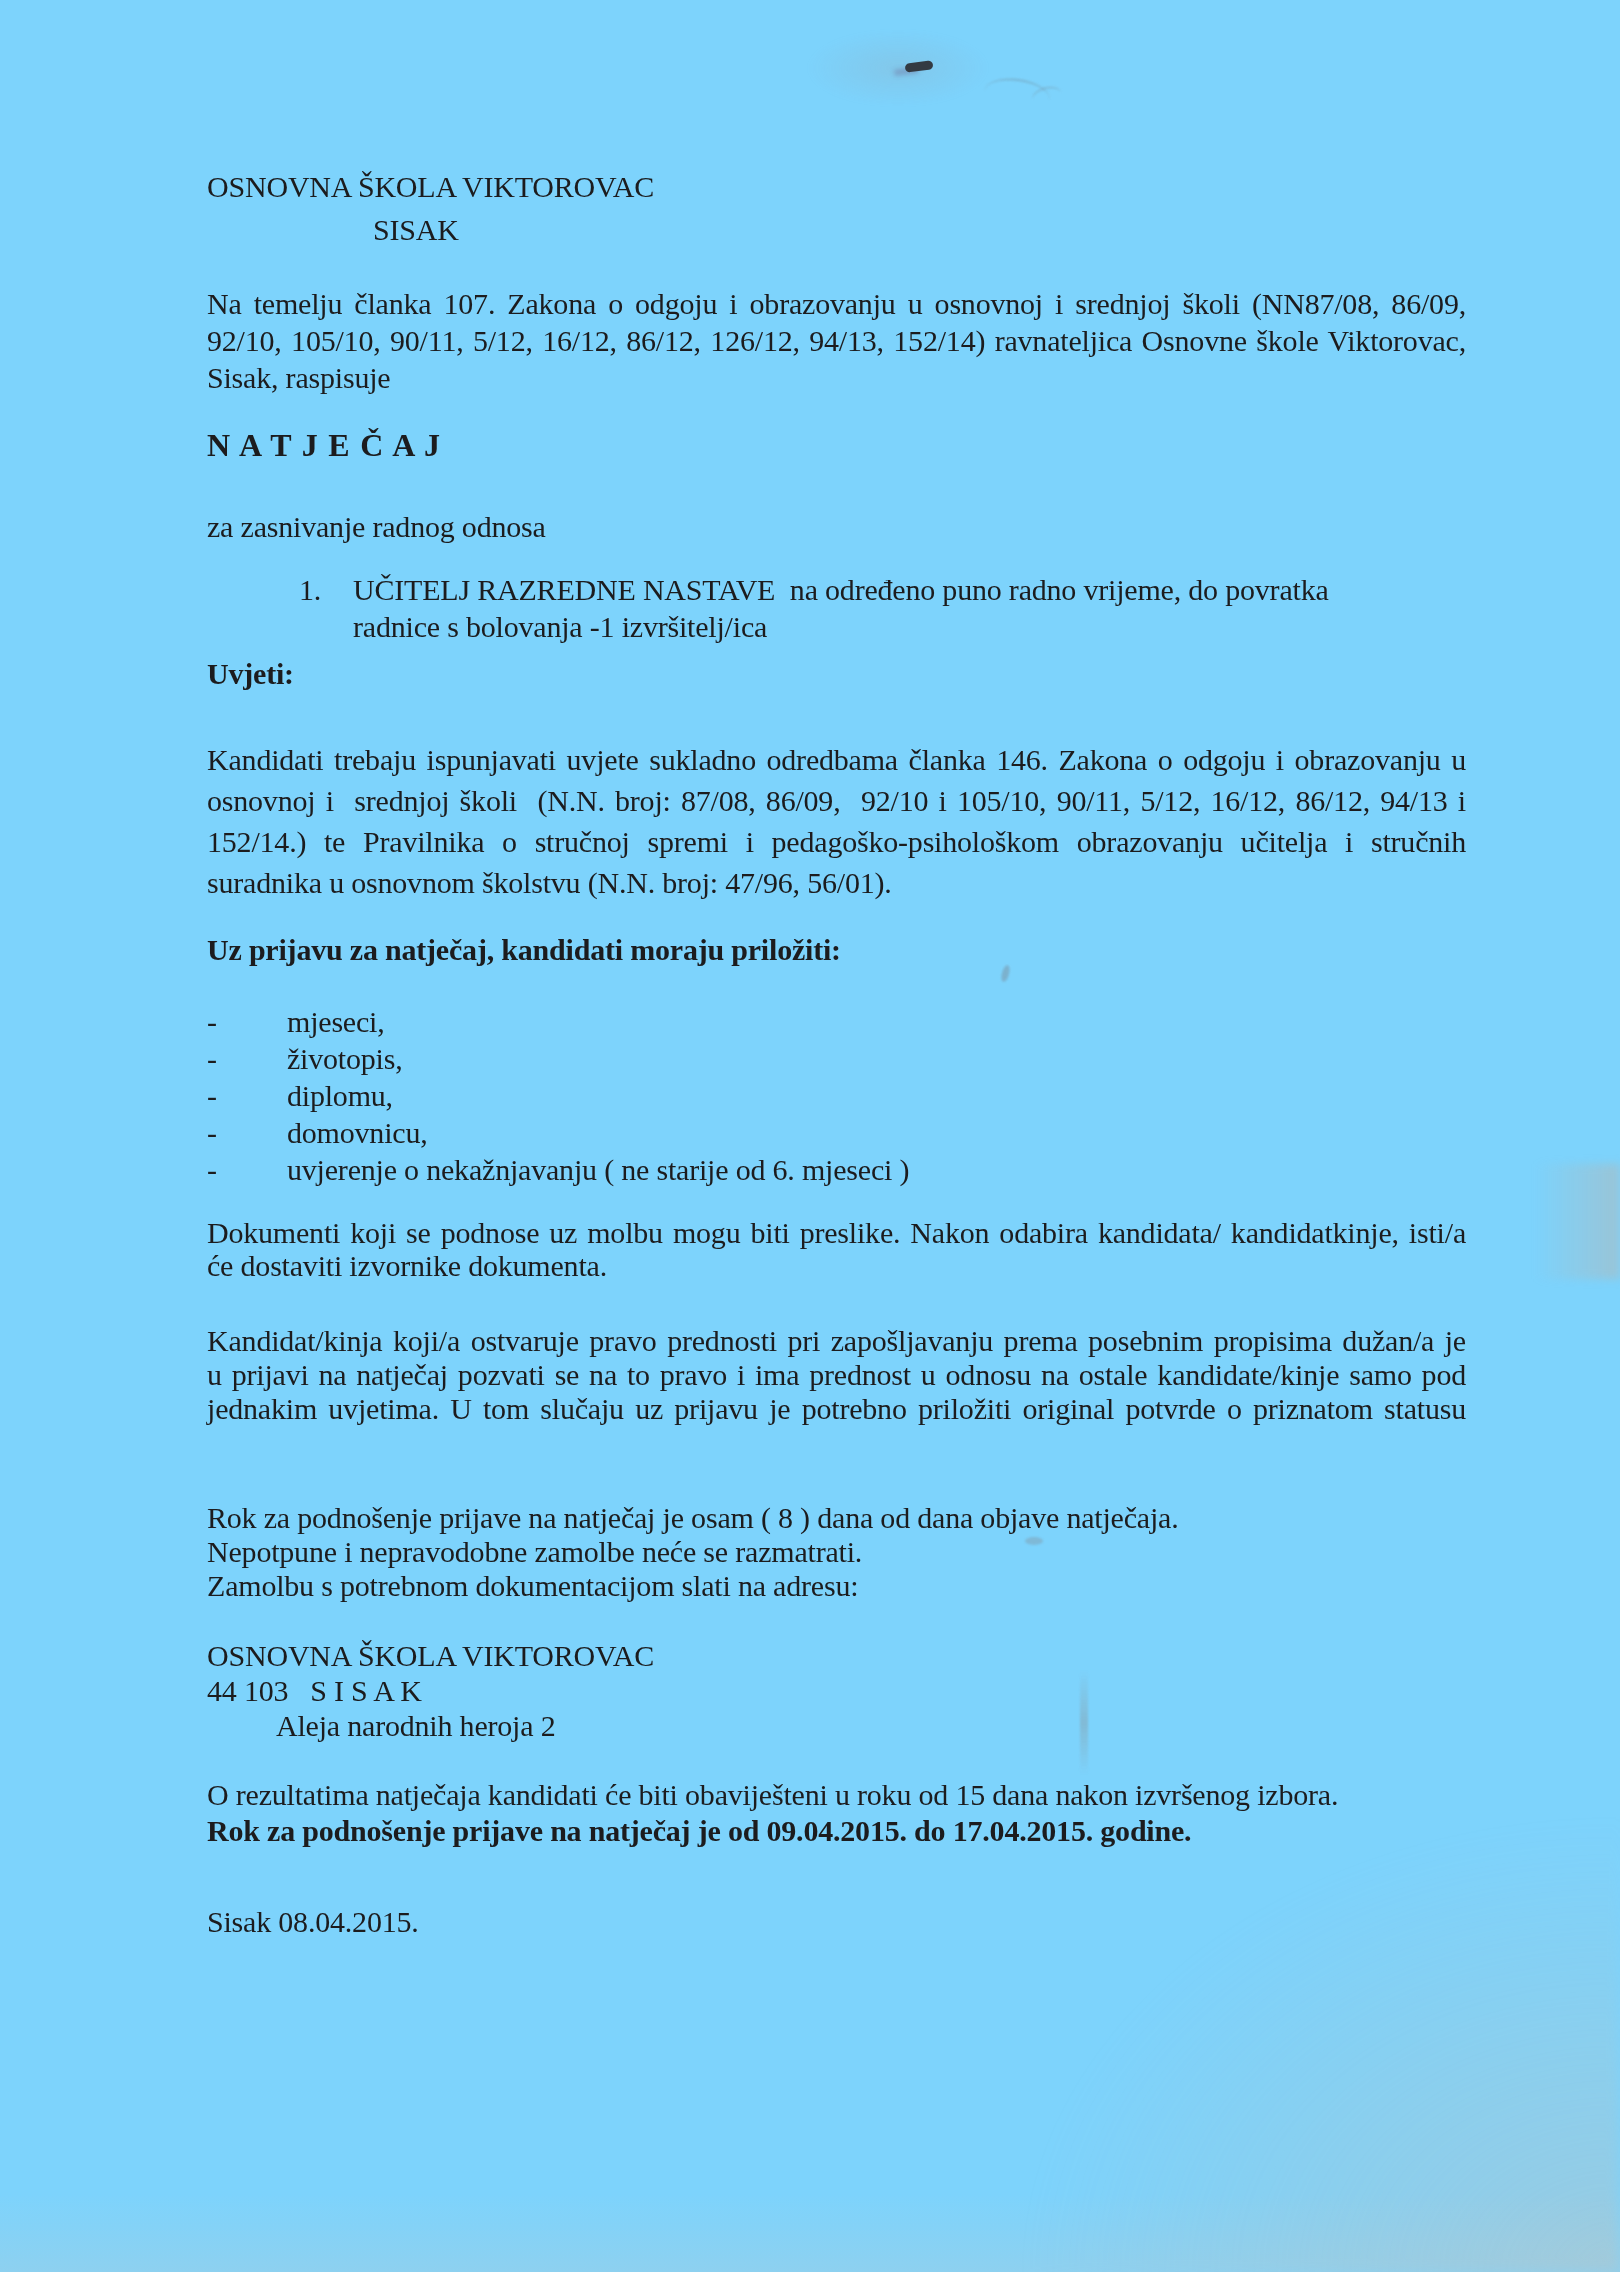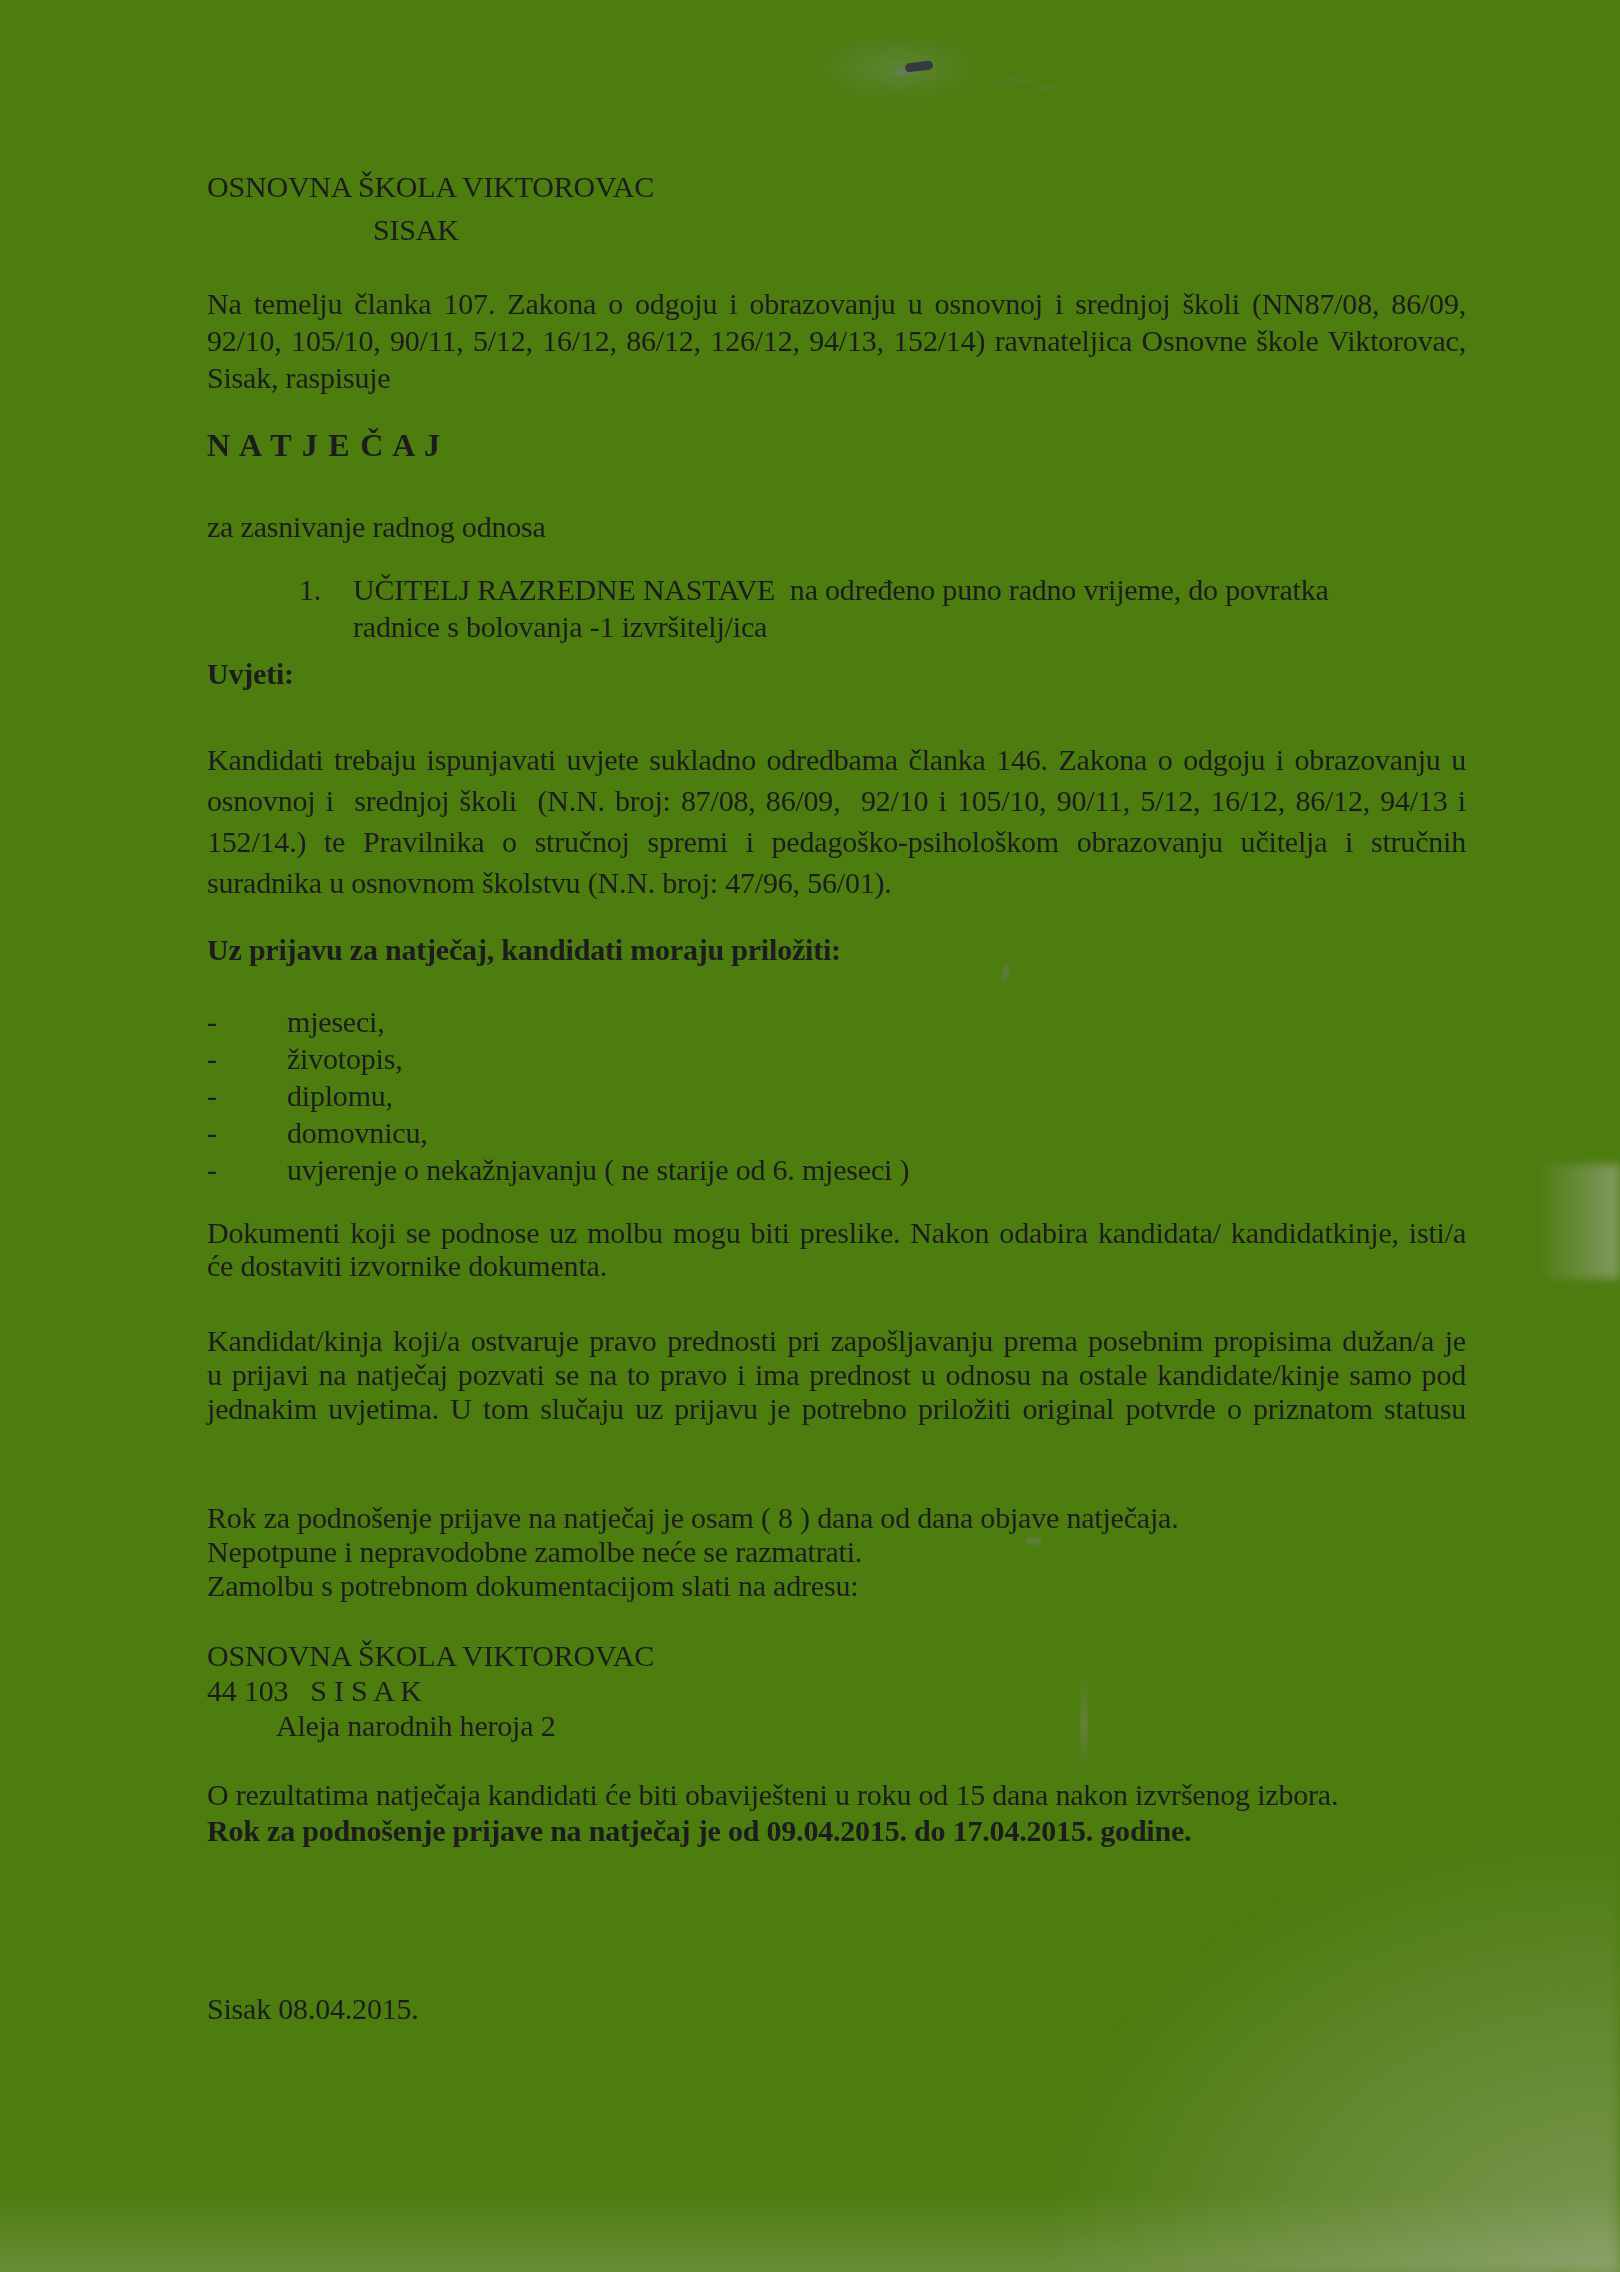--- a/index.html
+++ b/index.html
@@ -1,21 +1,21 @@
 <!DOCTYPE html>
 <html style="font-size:10.5px"><head>
 <meta charset="utf-8">
 <style>
   html, body { margin: 0; padding: 0; background: #e9e9e6; }
   .page {
     position: relative;
     width: 1620px;
     height: 2273px;
     margin: 0 auto;
-    background: #4d7c0f;
+    background: #7dd3fc;
     overflow: hidden;
     font-family: "Liberation Serif", "DejaVu Serif", serif;
     color: #1c1c1e;
   }
   .block {
     position: absolute;
     left: 207px;
     width: 1259px;
     font-size: 30px;
     line-height: 37px;
@@ -49,21 +49,21 @@
   .copies { top: 1216px; line-height: 33px; }
   .priority { top: 1324px; line-height: 34px; }
   .submission { top: 1501px; line-height: 34px; }
 
   .address { top: 1638px; line-height: 35px; }
   .address .postal { }
   .address .street { margin-left: 69px; }
 
   .results { top: 1776px; }
   .deadline-bold { top: 1812px; }
-  .signoff { top: 1990px; }
+  .signoff { top: 1903px; }
 
   
   .art { position: absolute; pointer-events: none; }
   .art-smudge { left: 806px; top: 30px; width: 184px; height: 76px;
     background: radial-gradient(ellipse at center, rgba(150,160,172,0.22), rgba(150,160,172,0) 70%);
     filter: blur(2.6px); }
   .art-dash { left: 905px; top: 62px; width: 28px; height: 8.5px;
     background: #333a42; border-radius: 4.6px; transform: rotate(-7deg);
     box-shadow: -13px 3.3px 4px -1.3px rgba(110,120,165,0.45); }
   .art-curl { left: 984px; top: 79px; width: 66px; height: 30px;

